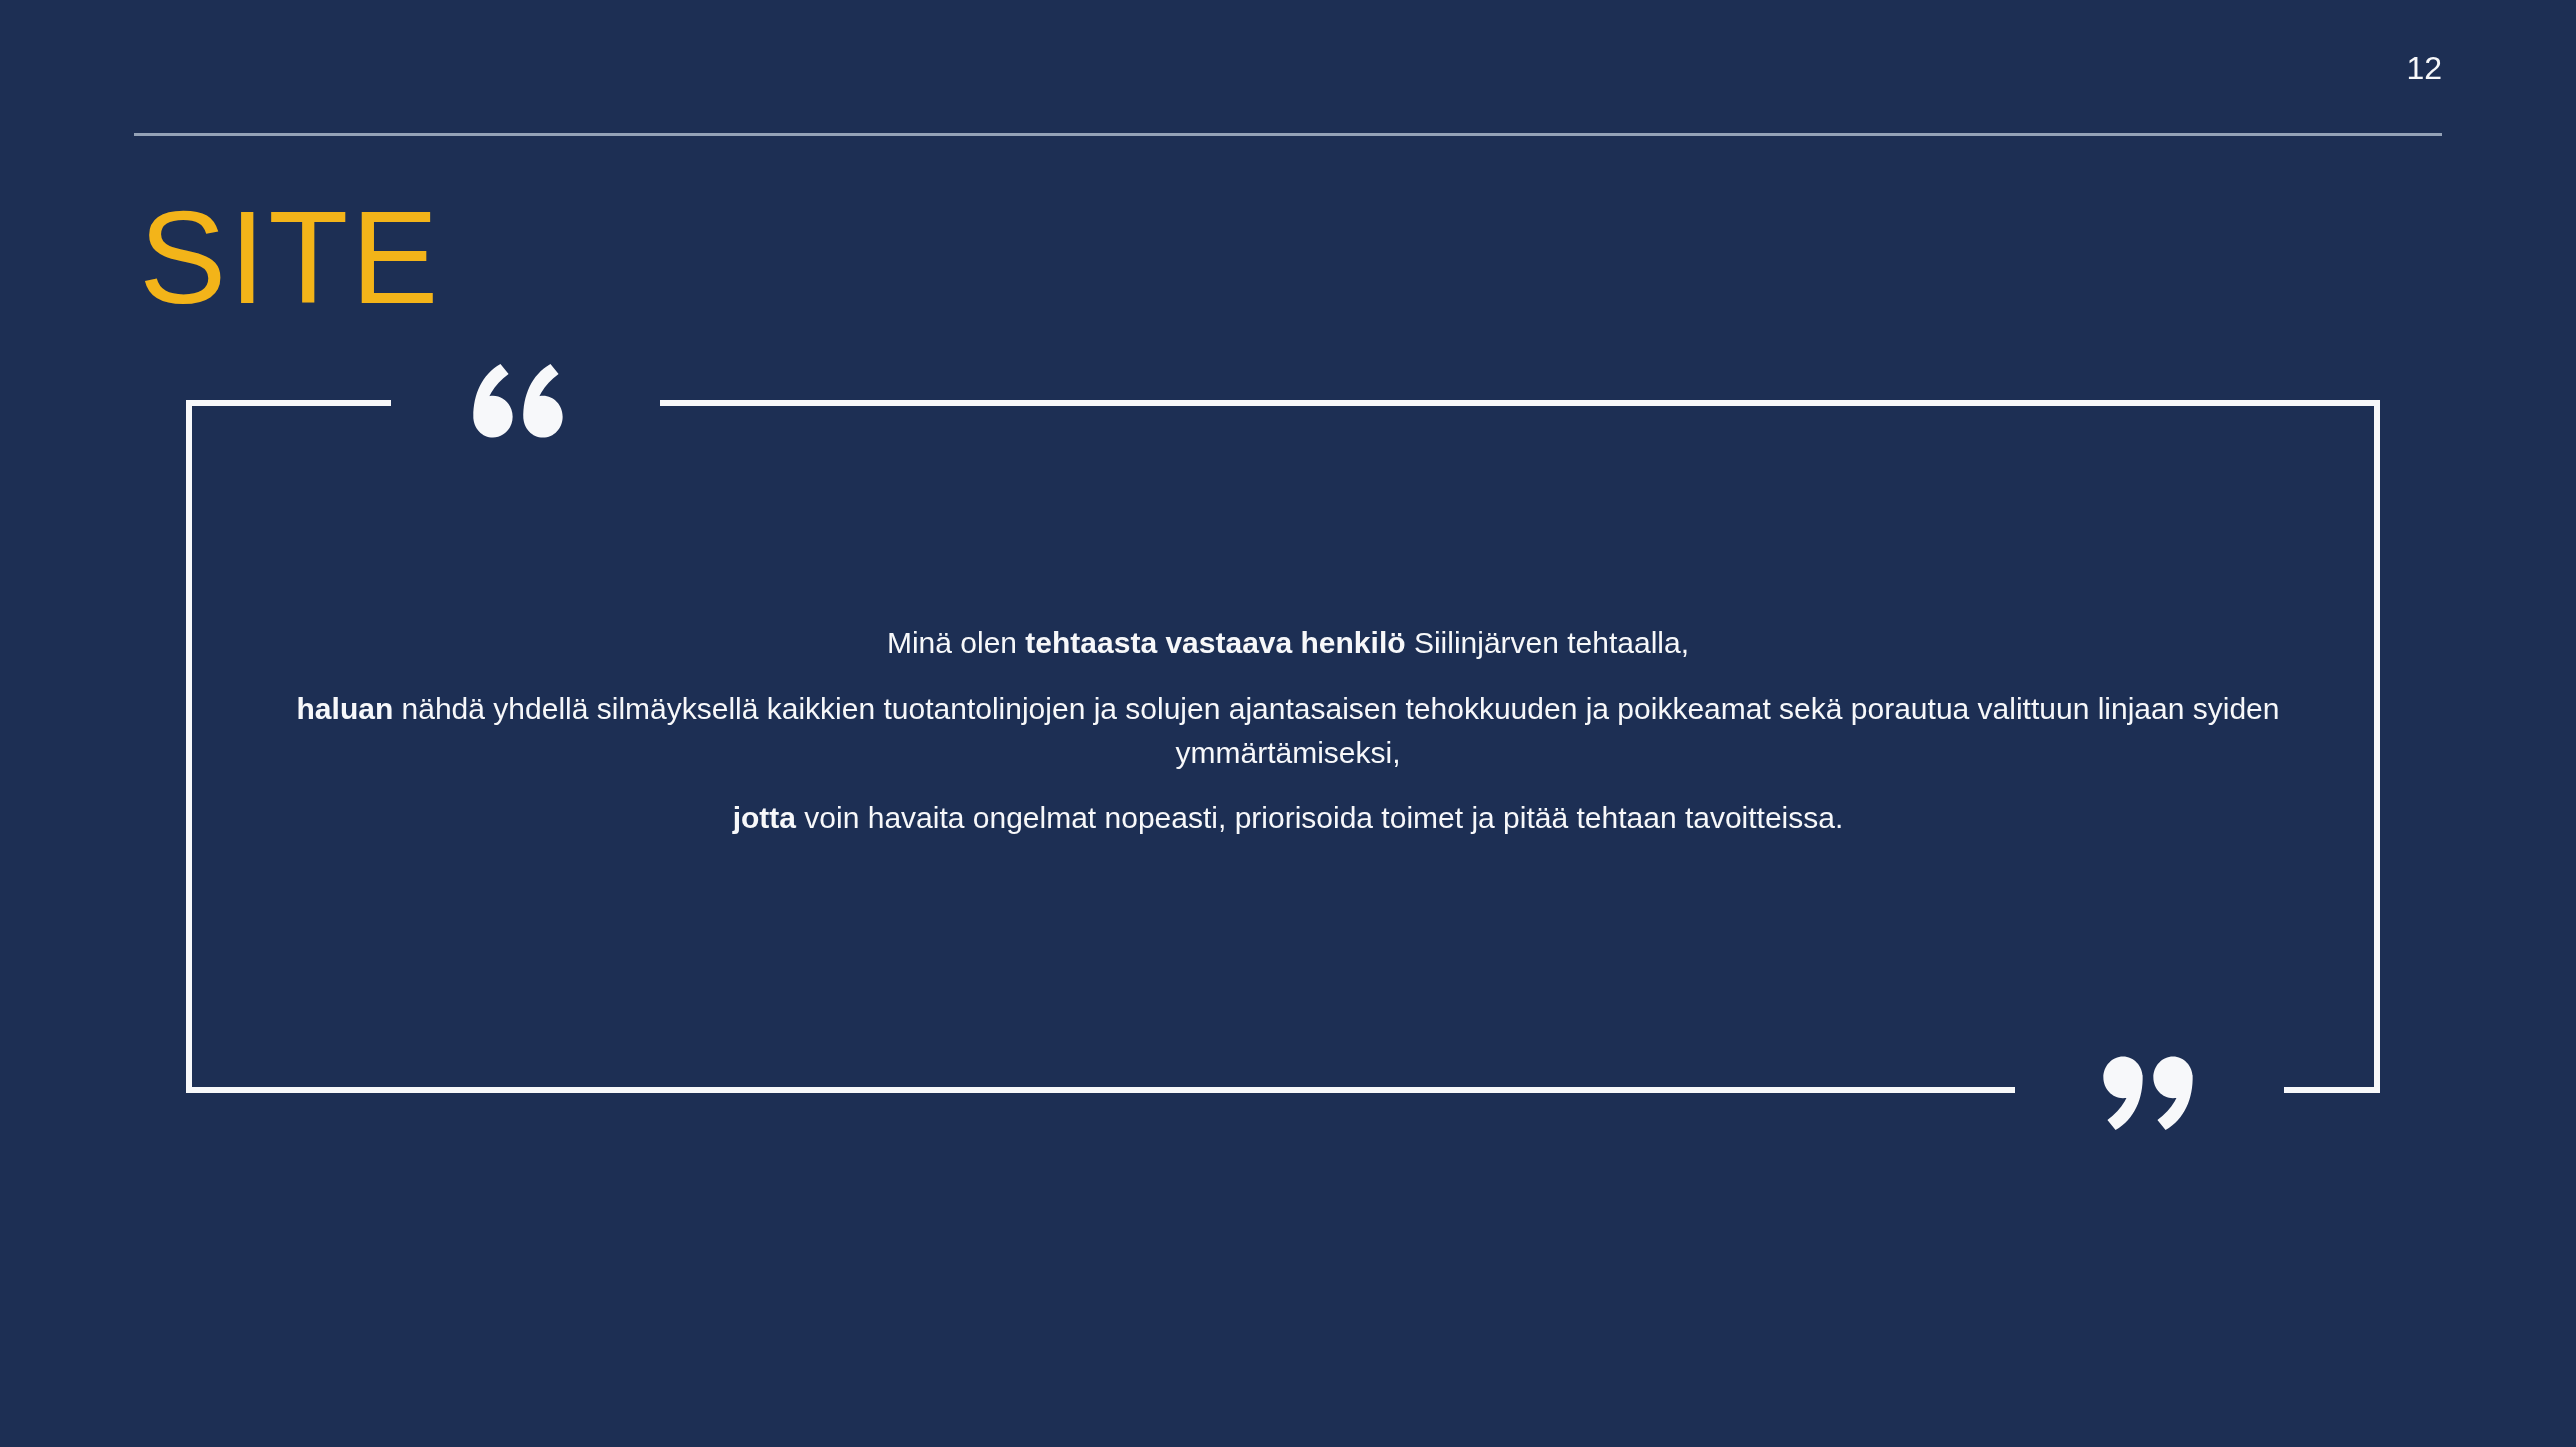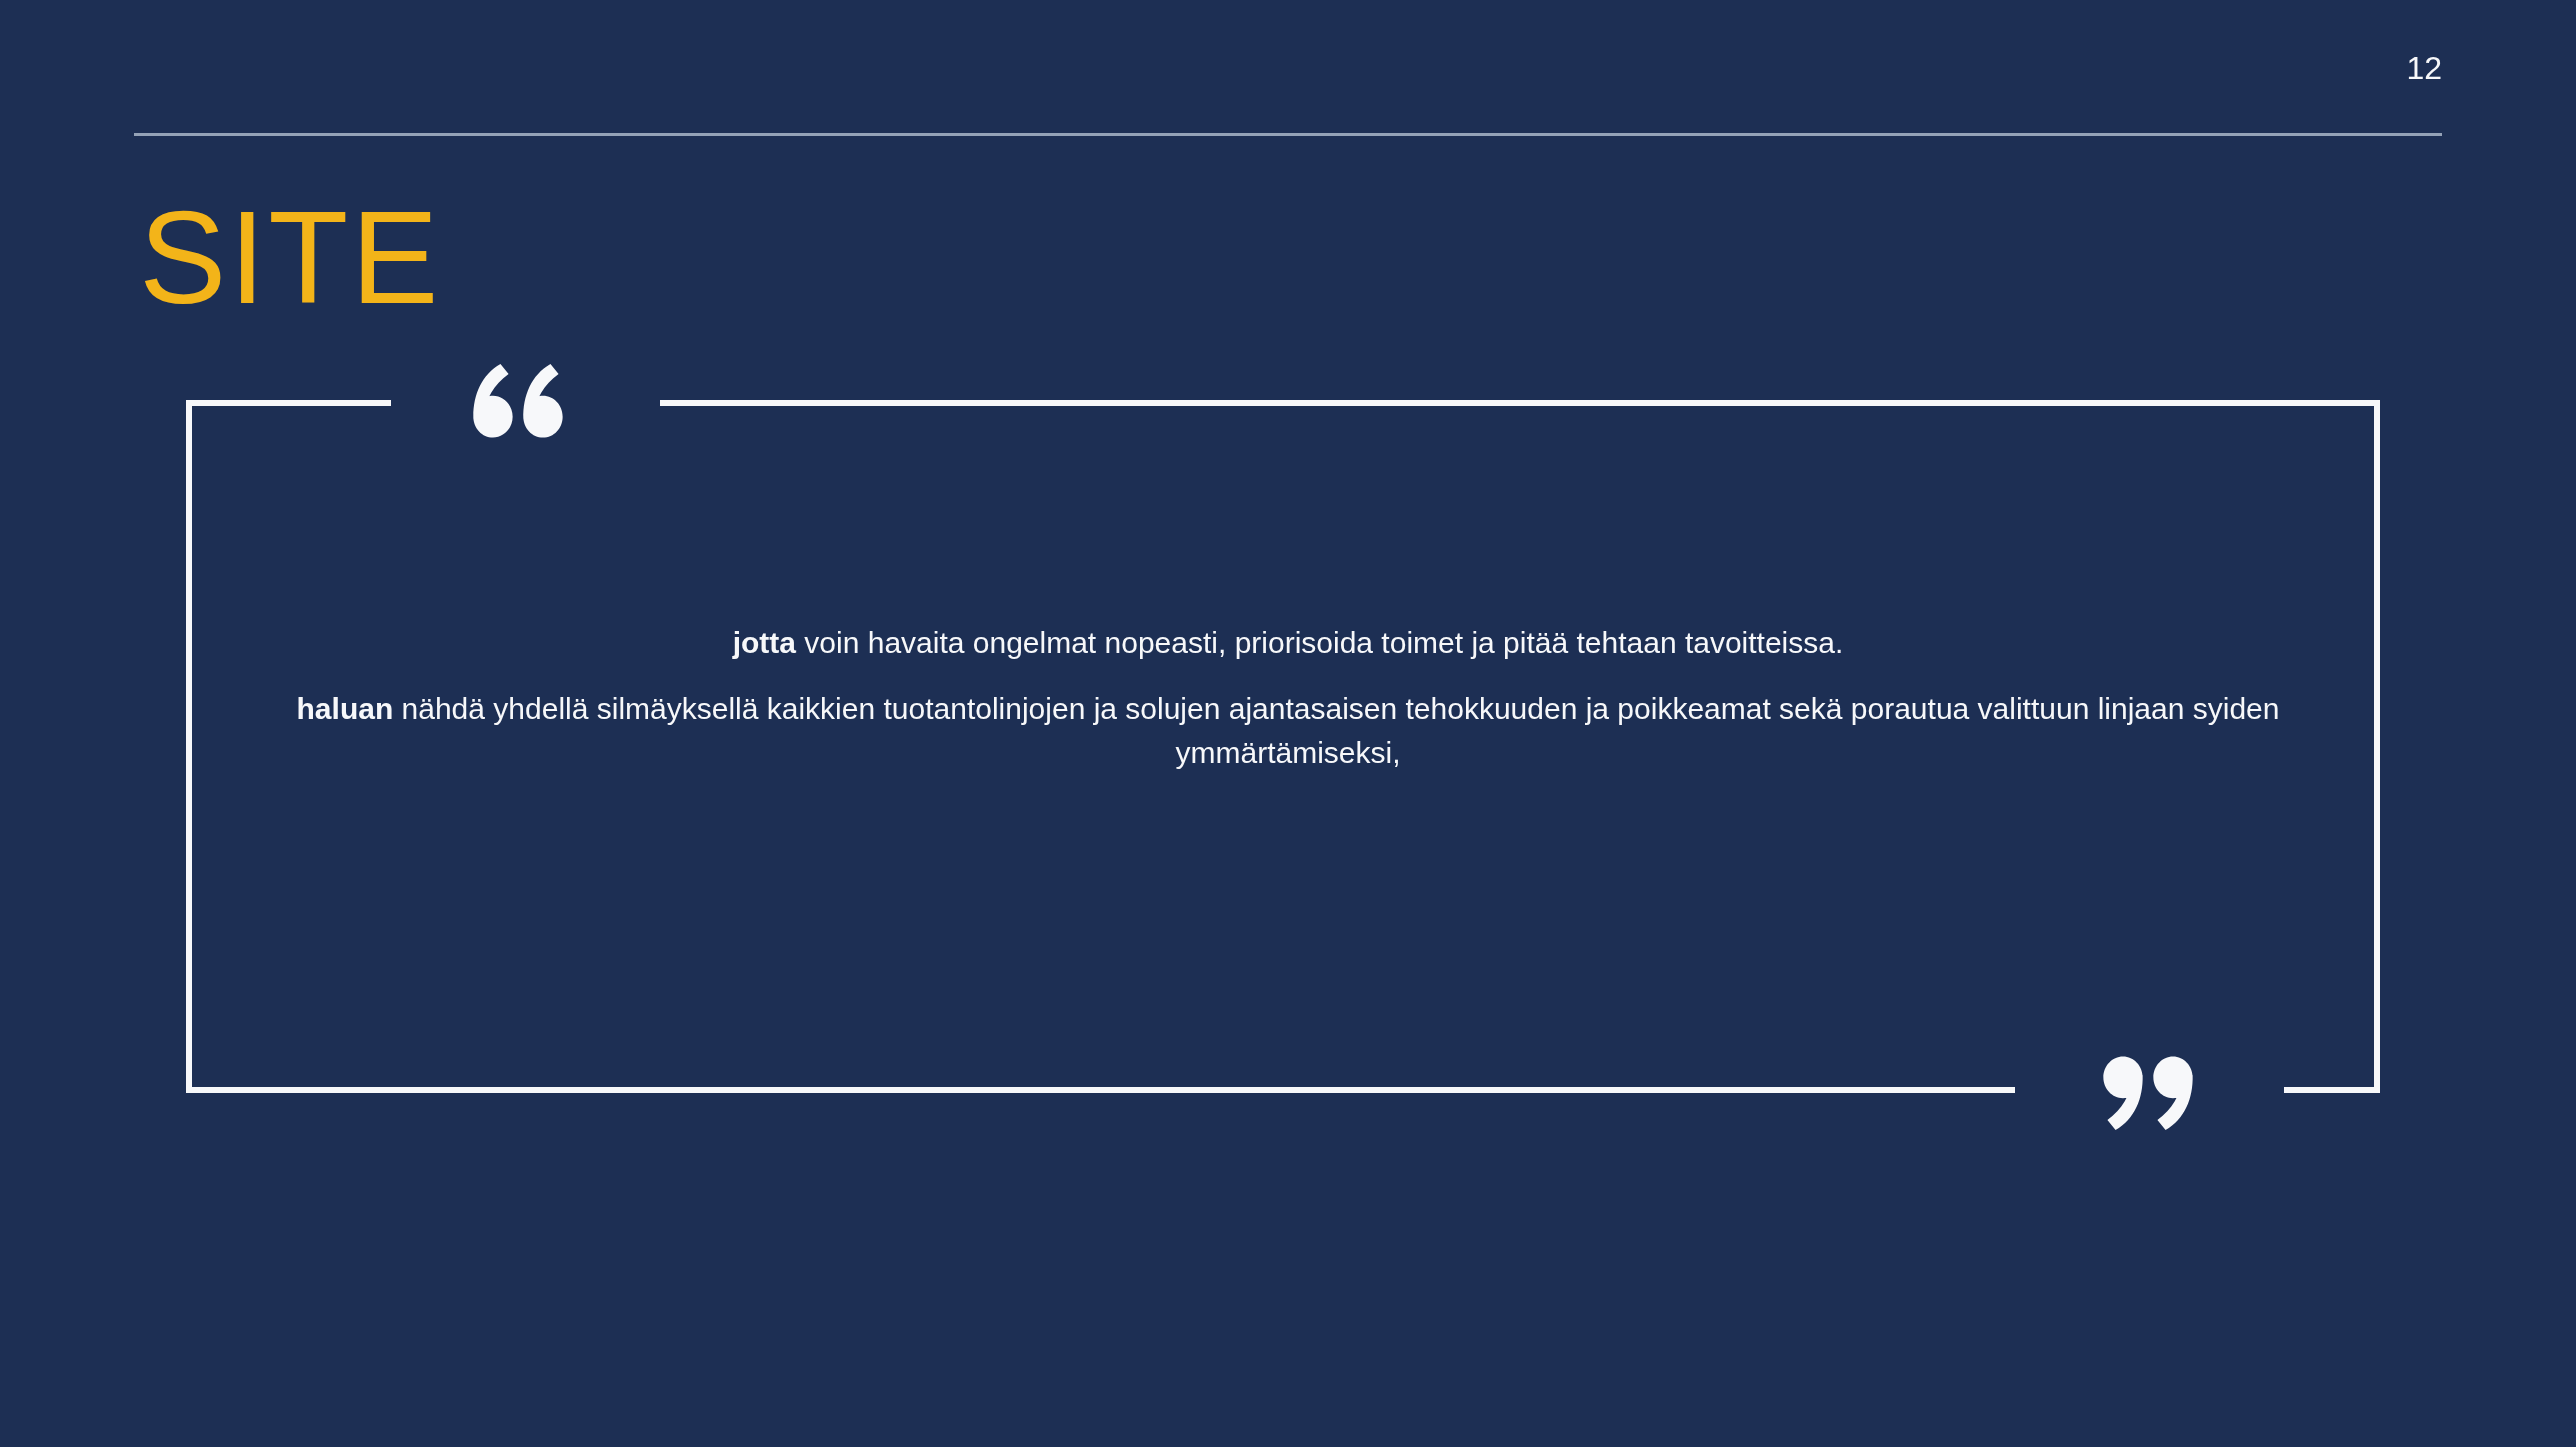--- a/index.html
+++ b/index.html
@@ -109,18 +109,19 @@
       <path d="M31 2 C47 2 60 15 60 31 C60 47 47 60 31 60 C15 60 2 47 2 31 C2 15 15 2 31 2 Z
                M60 28 C61 60 48 89 20 104 L8 90 C30 75 42 55 43 36 Z"></path>
     </svg>
     <svg width="42" height="75" viewBox="0 0 62 104" preserveAspectRatio="none" aria-hidden="true">
       <path d="M31 2 C47 2 60 15 60 31 C60 47 47 60 31 60 C15 60 2 47 2 31 C2 15 15 2 31 2 Z
                M60 28 C61 60 48 89 20 104 L8 90 C30 75 42 55 43 36 Z"></path>
     </svg>
   </div>
 
   <div class="quote-text">
+      <p><span>Minä olen </span><span class="bold">tehtaasta vastaava henkilö</span><span> Siilinjärven tehtaalla,</span></p>
+      <p><span class="bold">haluan</span><span> nähdä yhdellä silmäyksellä kaikkien tuotantolinjojen ja solujen ajantasaisen tehokkuuden ja poikkeamat sekä porautua valittuun linjaan syiden ymmärtämiseksi,</span></p>
       <p><span class="bold">jotta</span><span> voin havaita ongelmat nopeasti, priorisoida toimet ja pitää tehtaan tavoitteissa.</span></p>
-      <p><span class="bold">haluan</span><span> nähdä yhdellä silmäyksellä kaikkien tuotantolinjojen ja solujen ajantasaisen tehokkuuden ja poikkeamat sekä porautua valittuun linjaan syiden ymmärtämiseksi,</span></p>
     </div>
 
 </div>
 
 
 </body></html>

